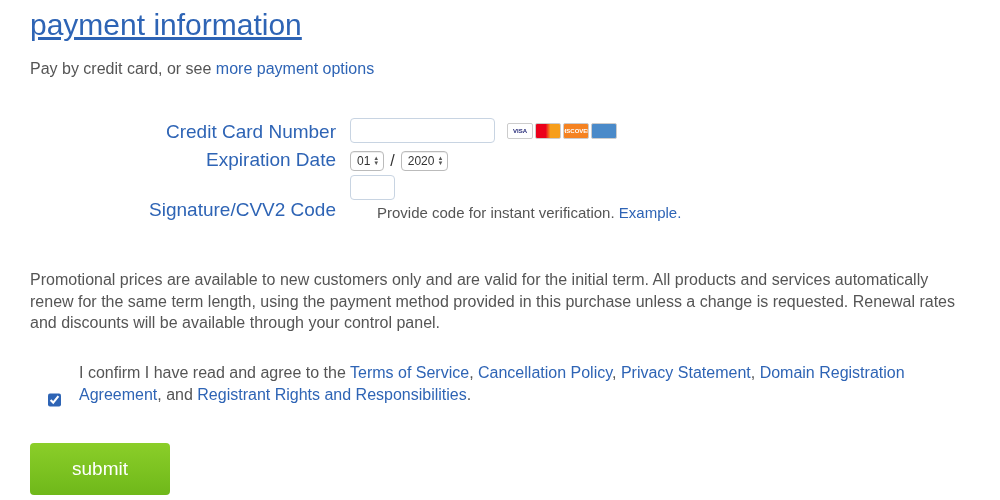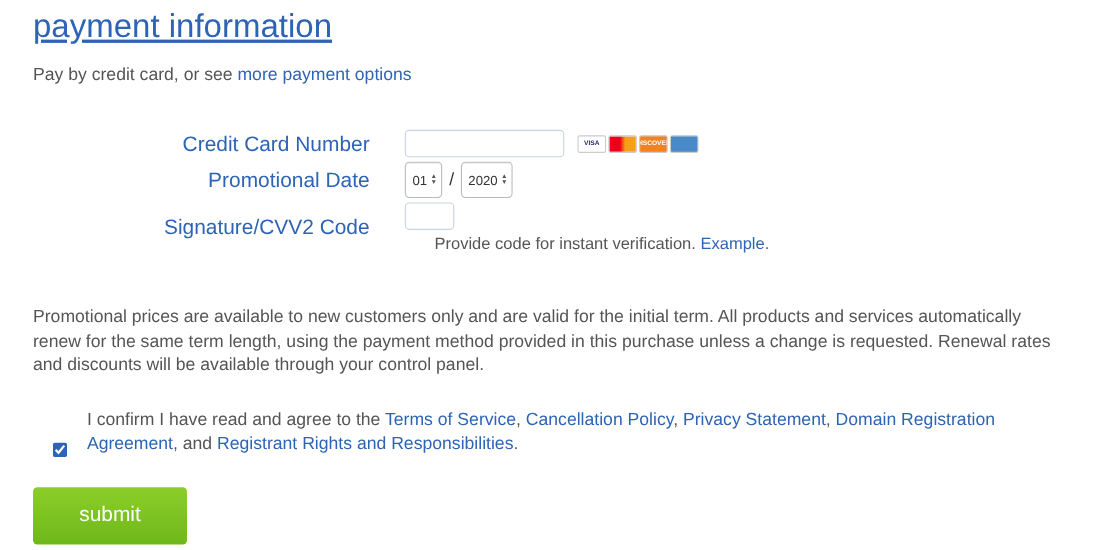--- a/index.html
+++ b/index.html
@@ -23,23 +23,22 @@
       text-decoration: underline;
     }
     .intro {
       color: #555;
       font-size: 16px;
       margin-bottom: 40px;
     }
     a.link { color: #2e64b5; text-decoration: none; }
     .form-row {
       display: flex;
-      align-items: center;
+      align-items: flex-end;
       margin-bottom: 4px;
-      gap: 18px;
     }
     .form-label {
       width: 320px;
       text-align: right;
       color: #2e64b5;
       font-size: 19px;
       padding-right: 14px;
       padding-top: 2px;
     }
     .form-field { display: flex; align-items: center; flex-wrap: wrap; }
@@ -62,21 +61,21 @@
     .visa { background: #fff; color: #1a1f71; }
     .mc { background: linear-gradient(90deg,#eb001b 40%,#f79e1b 60%); color:#fff; }
     .disc { background: #f58220; color:#fff; }
     .amex { background: #4a8ac9; color:#fff; }
     .select-wrap {
       display: inline-flex;
       align-items: center;
       border: 1px solid #bbb;
       border-radius: 4px;
       background: #fff;
-      height: 33px;
+      height: 20px;
       padding: 0 4px 0 6px;
       font-size: 12px;
       box-shadow: inset 0 1px 0 #eee;
     }
     .select-wrap .val { color: #333; margin-right: 3px; }
     .select-wrap .arrows {
       display: flex; flex-direction: column;
       font-size: 6px; line-height: 5px; color: #555;
     }
     .slash { margin: 0 6px; color: #333; }
@@ -138,21 +137,21 @@
     <span class="cards">
       <span class="card-logo visa">VISA</span>
       <span class="card-logo mc"></span>
       <span class="card-logo disc">DISCOVER</span>
       <span class="card-logo amex"></span>
     </span>
   </div>
 </div>
 
 <div class="form-row">
-  <div class="form-label">Promotional Date</div>
+  <div class="form-label">Expiration Date</div>
   <div class="form-field">
     <span class="select-wrap">
       <span class="val">01</span>
       <span class="arrows">
           <span>▲</span>
           <span>▼</span>
         </span>
     </span>
     <span class="slash">/</span>
     <span class="select-wrap">

